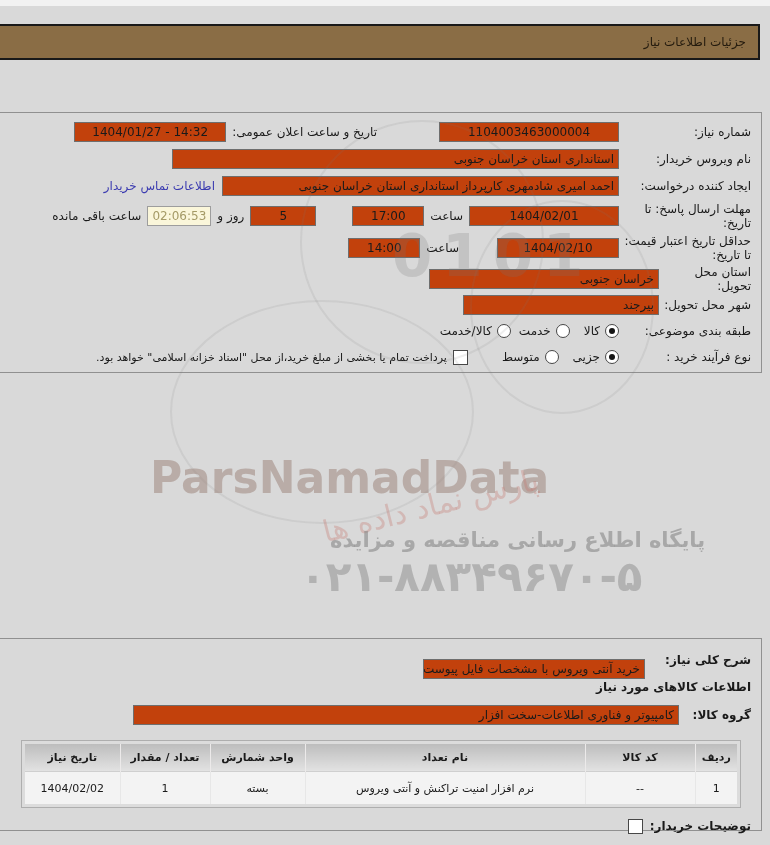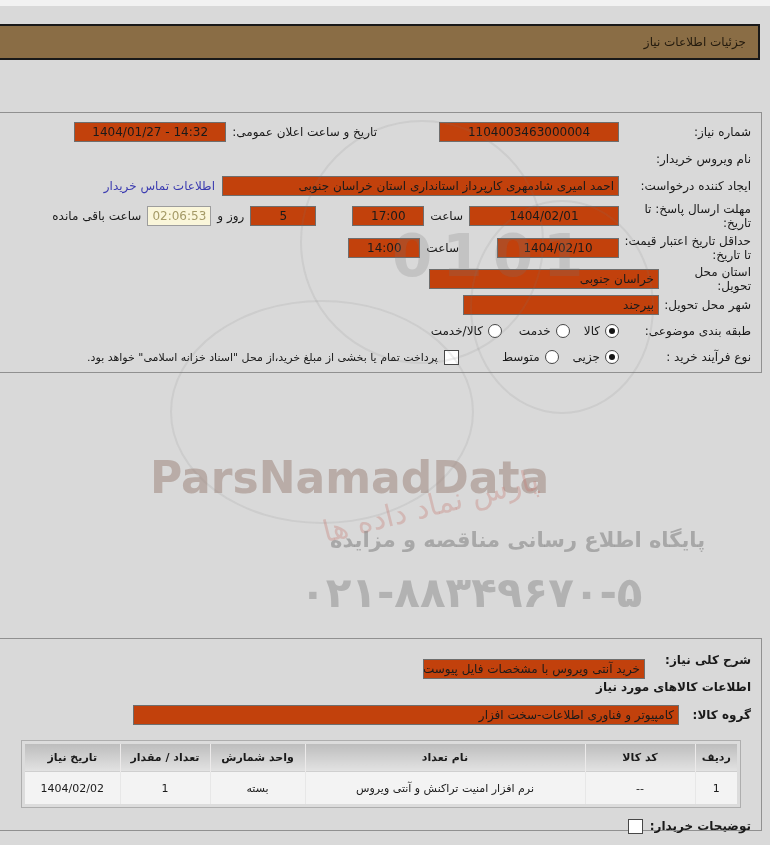--- a/index.html
+++ b/index.html
@@ -40,21 +40,21 @@
   }
   .tbox.center{justify-content:center;}
   .ltr{direction:ltr;unicode-bidi:isolate;}
   .countdown{background:#faf6da;border:1px solid #9d9d9d;color:#a49a66;justify-content:center;}
   .link{color:#3b3bb0;margin-right:7px;cursor:pointer;white-space:nowrap;}
   .sm-lbl{margin:0 6px;white-space:nowrap;}
   .radio{width:12px;height:12px;border:1px solid #474747;border-radius:50%;background:#fff;
          display:inline-block;flex:0 0 12px;box-sizing:content-box;}
   .radio.checked::after{content:"";display:block;width:6px;height:6px;margin:3px;background:#141414;border-radius:50%;}
   .cb{width:13px;height:13px;border:1px solid #474747;background:#fff;display:inline-block;flex:0 0 13px;}
-  .opt{display:flex;align-items:center;gap:5px;margin-left:17px;white-space:nowrap;}
+  .opt{display:flex;align-items:center;gap:5px;margin-left:8px;white-space:nowrap;}
   .treasury-txt{font-size:11px;white-space:nowrap;}
   
   .heading{font-weight:bold;margin-top:9px;height:18px;}
   .tbl-wrap{margin:14px 10px 0 18px;border:1px solid #aeaeae;background:#dcdcdc;padding:3px;}
   table.goods{width:100%;border-collapse:collapse;table-layout:fixed;font-size:11px;}
   table.goods th{
     background:linear-gradient(180deg,#bdbdbd 0%,#e2e2e2 100%);
     font-weight:bold;height:25px;border-left:1px solid #eceaea;text-align:center;
   }
   table.goods th:last-child{border-left:none;}
@@ -81,20 +81,21 @@
 
     <div class="row">
       <span class="lbl">شماره نیاز:</span>
       <div class="tbox center ltr" style="width:180px;">1104003463000004</div>
       <span class="sm-lbl" style="margin-right:62px;">تاریخ و ساعت اعلان عمومی:</span>
       <div class="tbox center ltr" style="width:152px;">1404/01/27 - 14:32</div>
     </div>
 
     <div class="row" style="margin-top:5px;">
       <span class="lbl">نام ویروس خریدار:</span>
+      <div class="tbox" style="width:447px;">استانداری استان خراسان جنوبی</div>
     </div>
 
     <div class="row" style="margin-top:5px;">
       <span class="lbl">ایجاد کننده درخواست:</span>
       <div class="tbox" style="width:397px;">احمد امیری شادمهری کارپرداز استانداری استان خراسان جنوبی</div>
       <span class="link">اطلاعات تماس خریدار</span>
     </div>
 
     <div class="row tall" style="margin-top:3px;">
       <span class="lbl">مهلت ارسال پاسخ: تا تاریخ:</span>
@@ -209,15 +210,15 @@
   </div>
 
   <div class="wm-layer">
     <div class="wm-circle" style="left:300px;top:120px;width:240px;height:240px;"></div>
     <div class="wm-circle" style="left:470px;top:200px;width:180px;height:210px;"></div>
     <div class="wm-circle" style="left:170px;top:300px;width:300px;height:220px;"></div>
     <div class="wm ltr" style="left:392px;top:222px;font-size:58px;font-weight:bold;letter-spacing:10px;color:rgba(120,120,120,0.22);">0101</div>
     <div class="wm ltr" style="left:150px;top:452px;font-size:44px;font-weight:bold;color:rgba(158,134,126,0.55);">ParsNamadData</div>
     <div class="wm" style="left:320px;top:488px;font-size:30px;color:rgba(195,115,105,0.32);transform:rotate(-14deg);">پارس نماد داده ها</div>
     <div class="wm" style="left:330px;top:528px;font-size:21px;font-weight:bold;color:rgba(135,135,135,0.6);">پایگاه اطلاع رسانی مناقصه و مزایده</div>
-    <div class="wm" style="left:300px;top:568px;font-size:42px;font-weight:bold;color:rgba(140,140,140,0.5);direction:ltr;unicode-bidi:bidi-override;letter-spacing:2px;">۰۲۱-۸۸۳۴۹۶۷۰-۵</div>
+    <div class="wm" style="left:300px;top:552px;font-size:42px;font-weight:bold;color:rgba(140,140,140,0.5);direction:ltr;unicode-bidi:bidi-override;letter-spacing:2px;">۰۲۱-۸۸۳۴۹۶۷۰-۵</div>
   </div>
 </div>
 
 </body></html>

